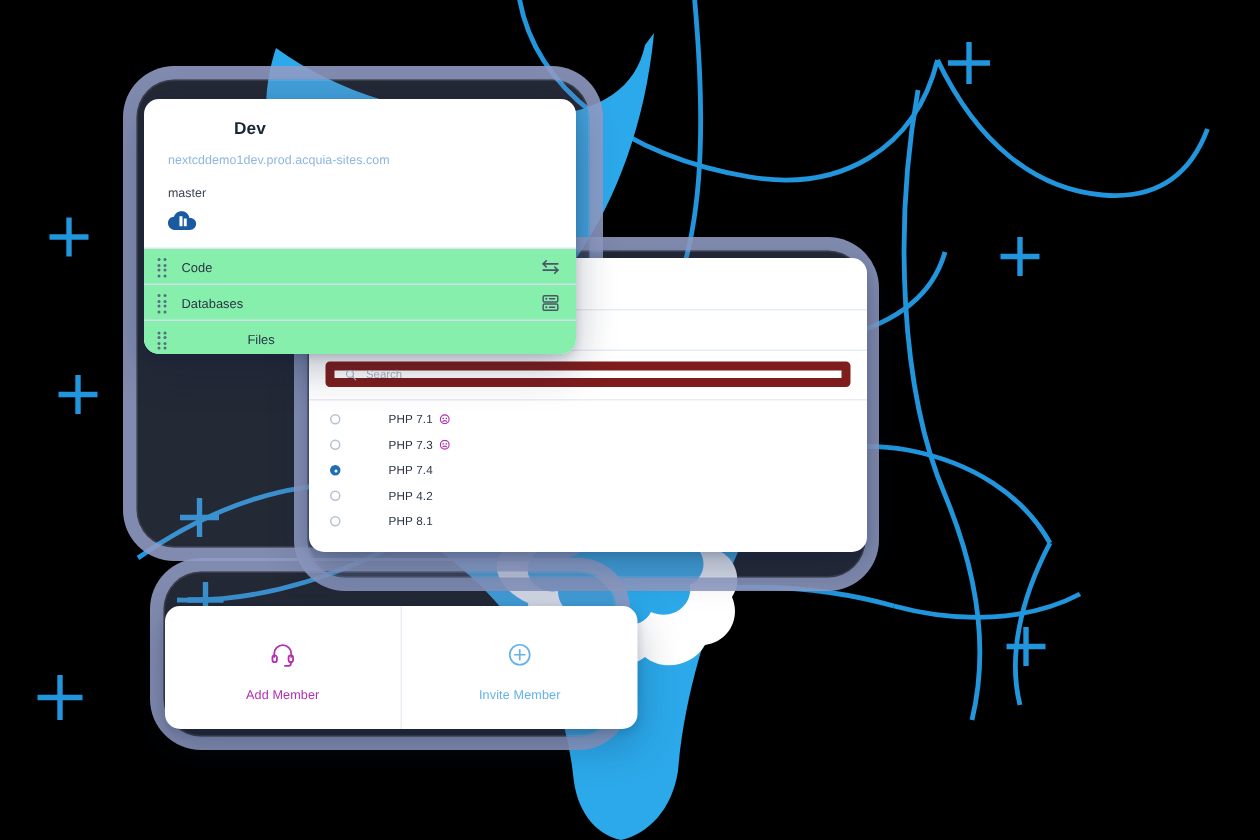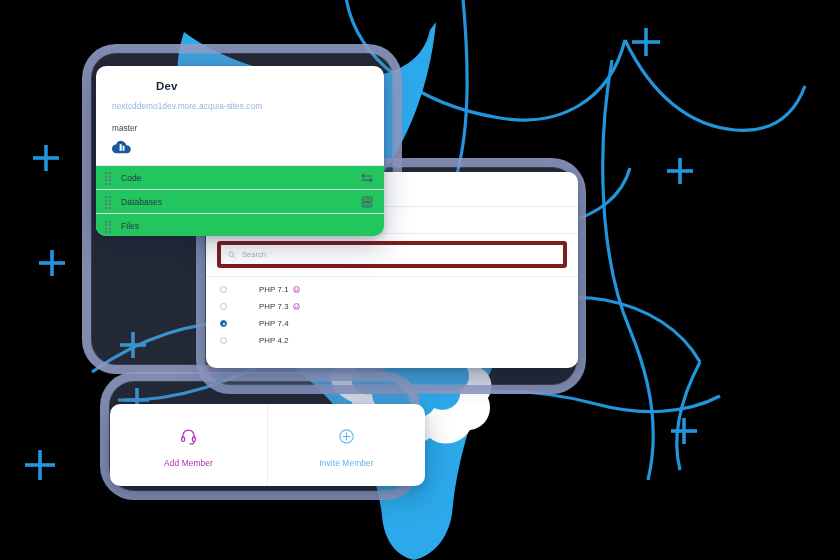--- a/index.html
+++ b/index.html
@@ -46,25 +46,25 @@
     font-size:8.3px; color:#8fb6e0; letter-spacing:.05px;
     margin-bottom:8px; cursor:pointer;
   }
   .dev-branch { font-size:8.3px; color:#3c4656; margin-bottom:7px;margin-top:12px; }
   .acquia-logo { width:22px; height:15px; display:block; }
 
   .dev-rows { border-top:1px solid #dbe6f2; }
   .dev-row {
     display:flex; align-items:center;
     height:24px; padding:0 10px 0 9px;
-    background:#22c55e;
+    background:#86efac;
     border-bottom:1px solid #d2e0ee;
     cursor:pointer;
   }
-  .dev-row:last-child { border-bottom:none; }
+  .dev-row:last-child { border-bottom:none;gap:44px; }
   .drag-dots { width:7px; height:11px; flex:0 0 auto; margin-right:9px; }
   .drag-dots i {
     display:block; float:left; width:2px; height:2px;
     margin:0 1.5px 1.5px 0; background:#5a6a80; border-radius:50%;
   }
   .dev-row-label { font-size:8.6px; color:#2b3545; flex:1; }
   .dev-row-icon { width:14px; height:14px; flex:0 0 auto; }
 
   
   #php-card { left:206px; top:172px; width:372px; height:196px; }
@@ -76,21 +76,21 @@
   .php-note a { color:#6cb0e8; text-decoration:none; cursor:pointer; }
 
   .php-select-label {
     padding:9px 14px 8px 14px;
     font-size:8.1px; color:#7b879a;
     border-bottom:1px solid #e6edf5;
   }
   .php-search-wrap { padding:7px 11px 8px 11px; }
   .php-search {
     display:flex; align-items:center;
-    height:27px; border:4px solid #7f1d1d; border-radius:3px;
+    height:17px; border:6px solid #7f1d1d; border-radius:3px;
     padding:0 7px; background:#fff;
   }
   .php-search svg { flex:0 0 auto; margin-right:6px; }
   .php-search input {
     border:none; outline:none; width:100%;
     font-family:"Liberation Sans", sans-serif;
     font-size:7.6px; color:#3c4656; background:transparent;
   }
   .php-search input::placeholder { color:#a8b2c0; }
 
@@ -257,27 +257,31 @@
       </svg>
     </div>
     <div class="php-item">
       <span class="radio on"></span>
       <span class="php-label">PHP 7.4</span>
     </div>
     <div class="php-item">
       <span class="radio"></span>
       <span class="php-label">PHP 4.2</span>
     </div>
+    <div class="php-item">
+      <span class="radio"></span>
+      <span class="php-label">PHP 8.1</span>
+    </div>
   </div>
 </div>
 
 <div class="card" id="dev-card">
   <div class="dev-head">
     <div class="dev-title">Dev</div>
-    <div class="dev-url">nextcddemo1dev.more.acquia-sites.com</div>
+    <div class="dev-url">nextcddemo1dev.prod.acquia-sites.com</div>
     <div class="dev-branch">master</div>
     <svg class="acquia-logo" viewBox="0 0 30 20">
       <path d="M7 18 C2.5 18 0 15 0 11.6 C0 8.4 2.4 6 5.4 5.9 C6.5 2.5 9.8 0.4 13.4 1 C16.6 1.5 19 4 19.5 7 C22.6 6.6 25.4 8.8 25.6 11.9 C25.8 15.2 23.2 18 19.8 18 Z" fill="#1a5a9e"></path>
       <path d="M10.4 5.4 L13.2 5.4 L13.2 14.6 L10.4 14.6 Z" fill="#ffffff"></path>
       <path d="M14.4 7.6 L17 7.6 L17 14.6 L14.4 14.6 Z" fill="#ffffff"></path>
     </svg>
   </div>
 
   <div class="dev-rows">
     <div class="dev-row">

